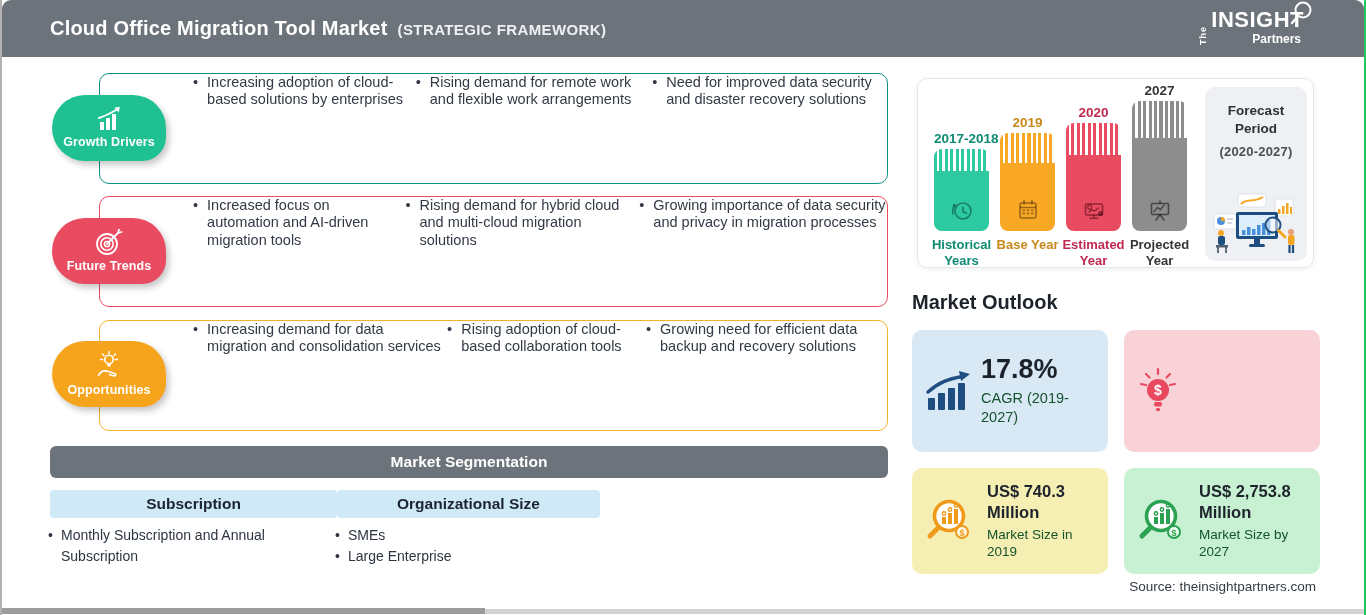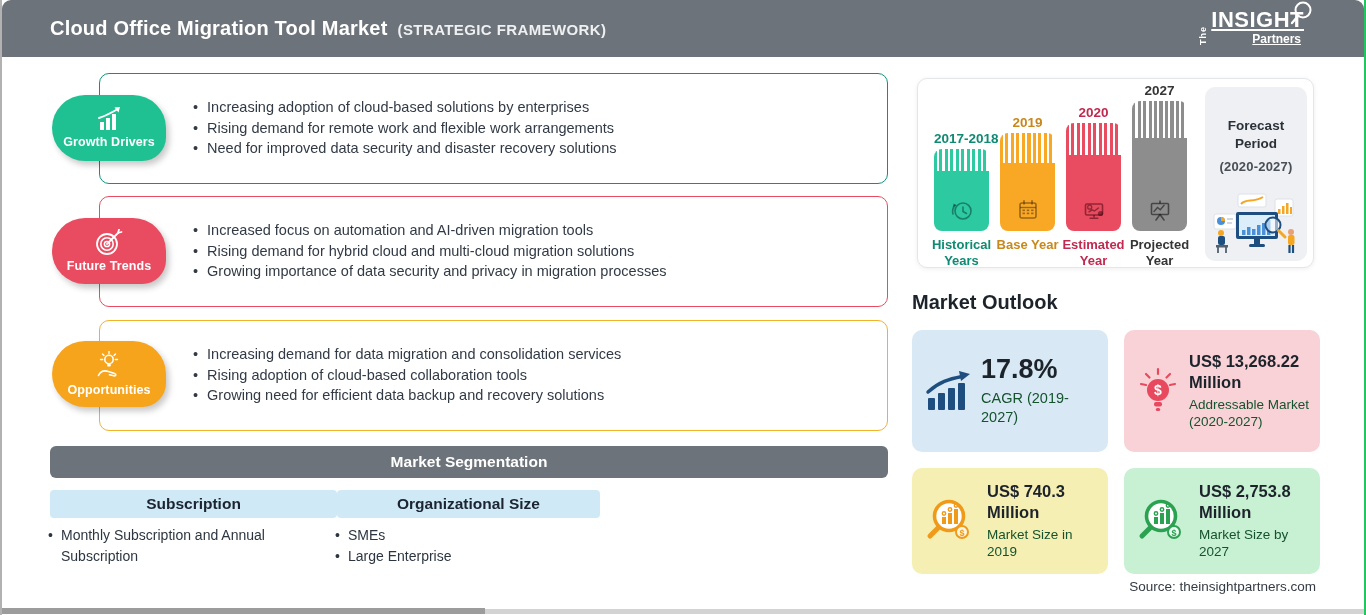--- a/index.html
+++ b/index.html
@@ -8,28 +8,28 @@
   .page { position:relative; width:1366px; height:615px; background:#fff; overflow:hidden;
           border-left:2px solid #b2b2b2; border-right:2px solid #22c55e; }
 
   
   .header { position:absolute; left:0; top:0; width:100%; height:57px; background:#6d737a; border-radius:9px 9px 0 0; }
   .title-wrap { position:absolute; left:48px; top:0; height:57px; display:flex; align-items:baseline; gap:10px; padding-top:17px; }
   .title { color:#ffffff; font-size:20px; font-weight:700; letter-spacing:.2px; }
   .subtitle { color:#eef0f2; font-size:15px; font-weight:700; letter-spacing:.4px; }
   .logo { position:absolute; right:60px; top:9px; color:#fff; display:flex; gap:3px; }
   .logo-the { font-size:9px; font-weight:700; writing-mode:vertical-rl; transform:rotate(180deg); line-height:1; margin-top:4px; letter-spacing:1px; }
-  .logo-main { display:flex; flex-direction:column; align-items:flex-end; position:relative;text-decoration:underline; }
+  .logo-main { display:flex; flex-direction:column; align-items:flex-end; position:relative; }
   .logo-insight { font-size:22px; font-weight:700; letter-spacing:.5px; line-height:1; }
   .logo-partners { font-size:12px; font-weight:700; line-height:1; margin-top:2px; margin-right:3px; }
   .logo-mag { position:absolute; right:-10px; top:-8px; }
 
   
   .frame { position:absolute; left:97px; width:789px; height:111px; border-radius:10px; border:1.6px solid; background:#fff;
-           display:flex; flex-direction:column; justify-content:center; gap:3px; padding-left:93px; }
+           display:flex; flex-direction:row; justify-content:center; gap:3px; padding-left:93px; }
   .frame1 { top:73px;  border-color:#0f9180; }
   .frame2 { top:196px; border-color:#e94b60; }
   .frame3 { top:320px; border-color:#f2b227; }
   .bullet { font-size:14.5px; color:#323a45; display:flex; gap:9px; line-height:1.2; }
   .bullet::before { content:"•"; color:#323a45; }
 
   .badge { position:absolute; left:50px; width:114px; height:66px; border-radius:36px 36px 26px 36px;
            display:flex; flex-direction:column; align-items:center; justify-content:center; gap:2px; color:#fff;
            box-shadow:3px 4px 6px rgba(0,0,0,.22); }
   .badge1 { top:95px;  background:#1fc192; }
@@ -66,21 +66,21 @@
   .tb2 .tbar-body { height:68px; background:#f9a826; }
   .tb2 .tbar-year,.tb2 .tbar-name { color:#c8881b; }
   .tb3 .tbar-cap { height:32px; background:repeating-linear-gradient(to right,#e94b60 0 3px,#fff 3px 5.5px); }
   .tb3 .tbar-body { height:76px; background:#e94b60; }
   .tb3 .tbar-year,.tb3 .tbar-name { color:#c02950; }
   .tb4 .tbar-cap { height:37px; background:repeating-linear-gradient(to right,#8d8d8d 0 3px,#fff 3px 5.5px); }
   .tb4 .tbar-body { height:93px; background:#8d8d8d; }
   .tb4 .tbar-year,.tb4 .tbar-name { color:#353535; }
 
   .forecast { position:absolute; left:287px; top:8px; width:102px; height:174px; background:#eef0f3; border-radius:10px;
-              text-align:center; padding-top:30px; }
+              text-align:center; padding-top:15px; }
   .forecast-title { font-weight:700; font-size:13.5px; color:#2b3138; width:72px; margin:0 auto; line-height:1.3; }
   .forecast-period { font-weight:700; font-size:13px; color:#494f56; margin-top:7px; letter-spacing:.2px; }
   .forecast-illus { position:absolute; left:6px; bottom:5px; }
 
   
   .outlook-title { position:absolute; left:910px; top:291px; font-size:20px; font-weight:700; color:#1d232b; }
   .card { position:absolute; border-radius:10px; display:flex; align-items:center; gap:10px; padding:12px 10px 12px 13px; }
   .card-blue   { left:910px;  top:330px; width:196px; height:122px; background:#d8e8f4; }
   .card-pink   { left:1122px; top:330px; width:196px; height:122px; background:#f8d2d7; }
   .card-yellow { left:910px;  top:468px; width:196px; height:106px; background:#f6efb3; }
@@ -321,24 +321,20 @@
         <line x1="9" y1="7" x2="12.5" y2="10.5"></line>
         <line x1="33" y1="7" x2="29.5" y2="10.5"></line>
         <line x1="4" y1="17" x2="9" y2="18"></line>
         <line x1="38" y1="17" x2="33" y2="18"></line>
       </g>
       <circle cx="21" cy="23" r="11" fill="#e8495f"></circle>
       <text x="21" y="28" text-anchor="middle" font-family="Liberation Sans, sans-serif" font-size="14" font-weight="bold" fill="#fff">$</text>
       <rect x="17" y="35" width="8" height="4.5" rx="2" fill="#e8495f"></rect>
       <rect x="18.8" y="41" width="4.4" height="3" rx="1.5" fill="#e8495f"></rect>
     </svg>
-    <div class="card-text">
-      <div class="card-value">US$ 13,268.22 Million</div>
-      <div class="card-label">Addressable Market (2020-2027)</div>
-    </div>
   </div>
 
   <div class="card card-yellow">
     <svg class="card-icon" width="52" height="52" viewBox="0 0 52 52">
       <circle cx="24" cy="21" r="14.5" fill="#fff" stroke="#f09a19" stroke-width="3.6"></circle>
       <g fill="#f09a19">
         <rect x="17" y="22" width="4" height="7"></rect>
           <rect x="23" y="18" width="4" height="11"></rect>
           <rect x="29" y="14" width="4" height="15"></rect>
       </g>

